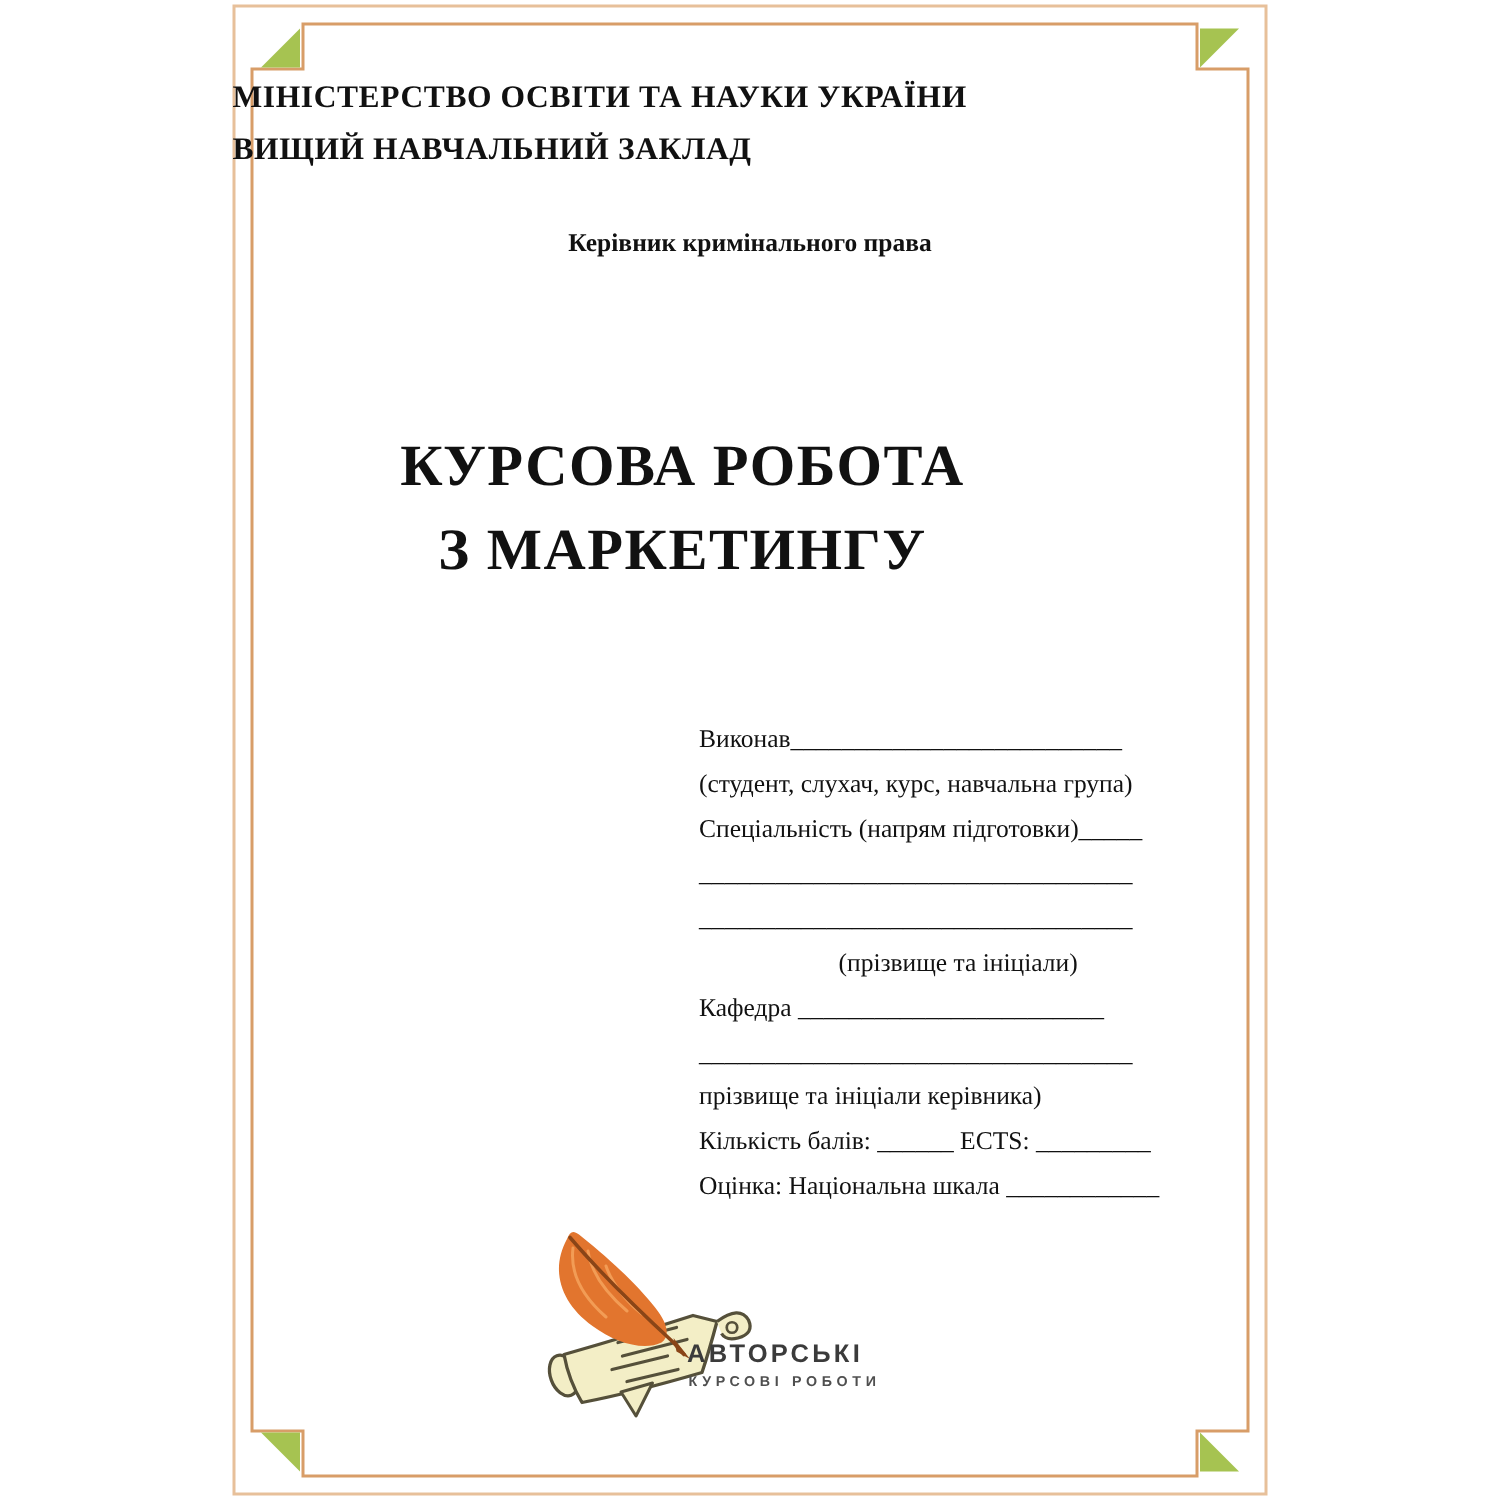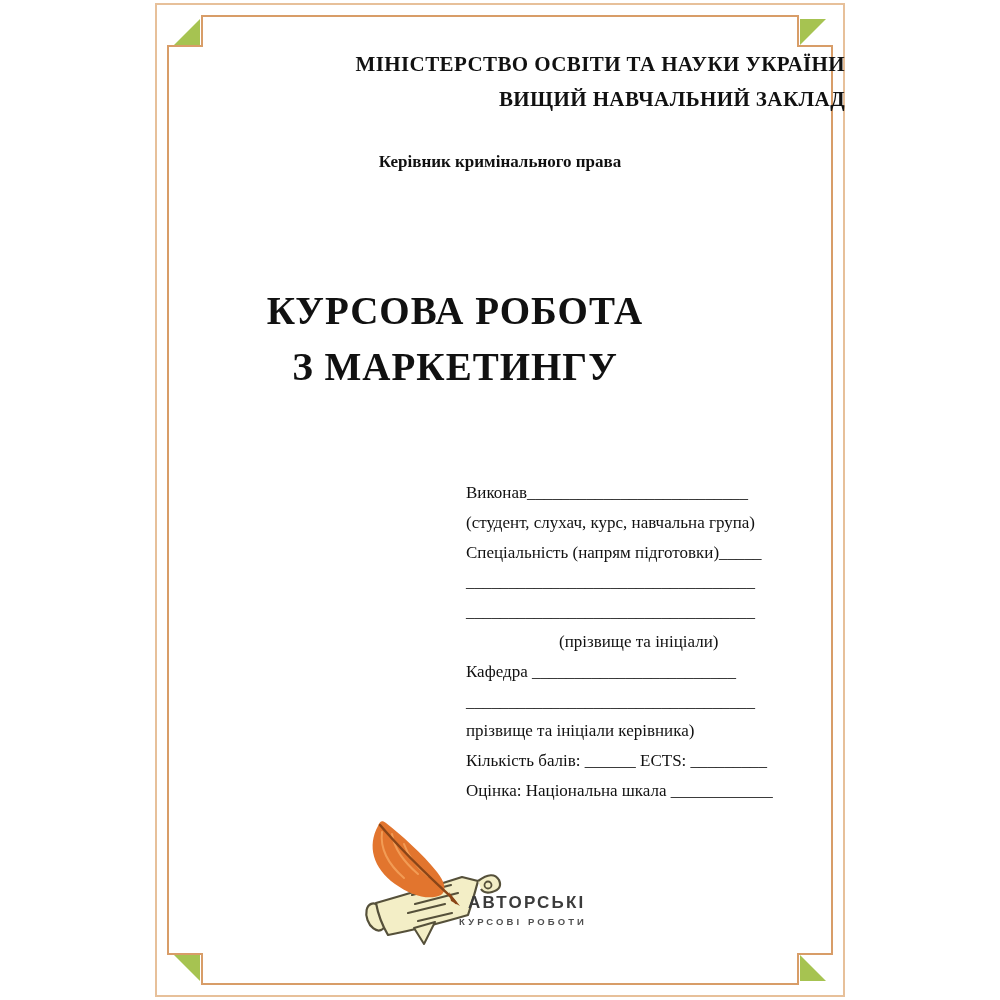--- a/index.html
+++ b/index.html
@@ -8,41 +8,41 @@
     background: #ffffff;
     font-family: "Liberation Serif", "DejaVu Serif", serif;
     color: #111;
     overflow: hidden;
   }
   .page { position: relative; width: 1000px; height: 1000px; background: #fff; }
   .frame { position: absolute; left: 0; top: 0; }
 
   .ministry-block {
     position: absolute; left: 155px; top: 47px; width: 690px;
-    text-align: right; font-weight: bold; font-size: 21px;
+    text-align: left; font-weight: bold; font-size: 21px;
     line-height: 35px; letter-spacing: 0.4px; white-space: nowrap;
   }
   .department-line {
     position: absolute; left: 155px; top: 152px; width: 690px;
     text-align: center; font-weight: bold; font-size: 17px; white-space: nowrap;
   }
   .title-block {
     position: absolute; left: 155px; top: 283px; width: 600px;
     text-align: center; font-weight: bold; font-size: 39px;
     line-height: 56px; letter-spacing: 1px; white-space: nowrap;
   }
   .form-block {
     position: absolute; left: 466px; top: 478px;
     font-size: 17px; line-height: 29.8px; white-space: nowrap;
   }
   .form-block .indented { padding-left: 93px; }
 
   .logo-art { position: absolute; left: 352px; top: 816px; }
   .logo-brand {
-    position: absolute; left: 468px; top: 893px;
+    position: absolute; left: 458px; top: 893px;
     font-family: "Liberation Sans", sans-serif; font-weight: 800;
     font-size: 17px; letter-spacing: 2.2px; color: #3b3b3b; white-space: nowrap;
   }
   .logo-tagline {
     position: absolute; left: 459px; top: 916px;
     font-family: "Liberation Sans", sans-serif; font-weight: 700;
     font-size: 9.5px; letter-spacing: 3.1px; color: #4f4f4f; white-space: nowrap;
   }
 </style>
 </head>

